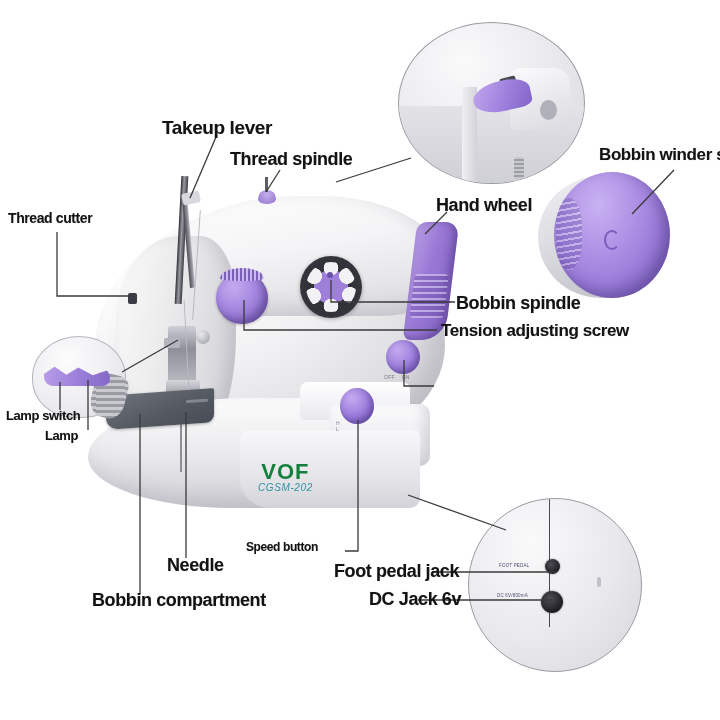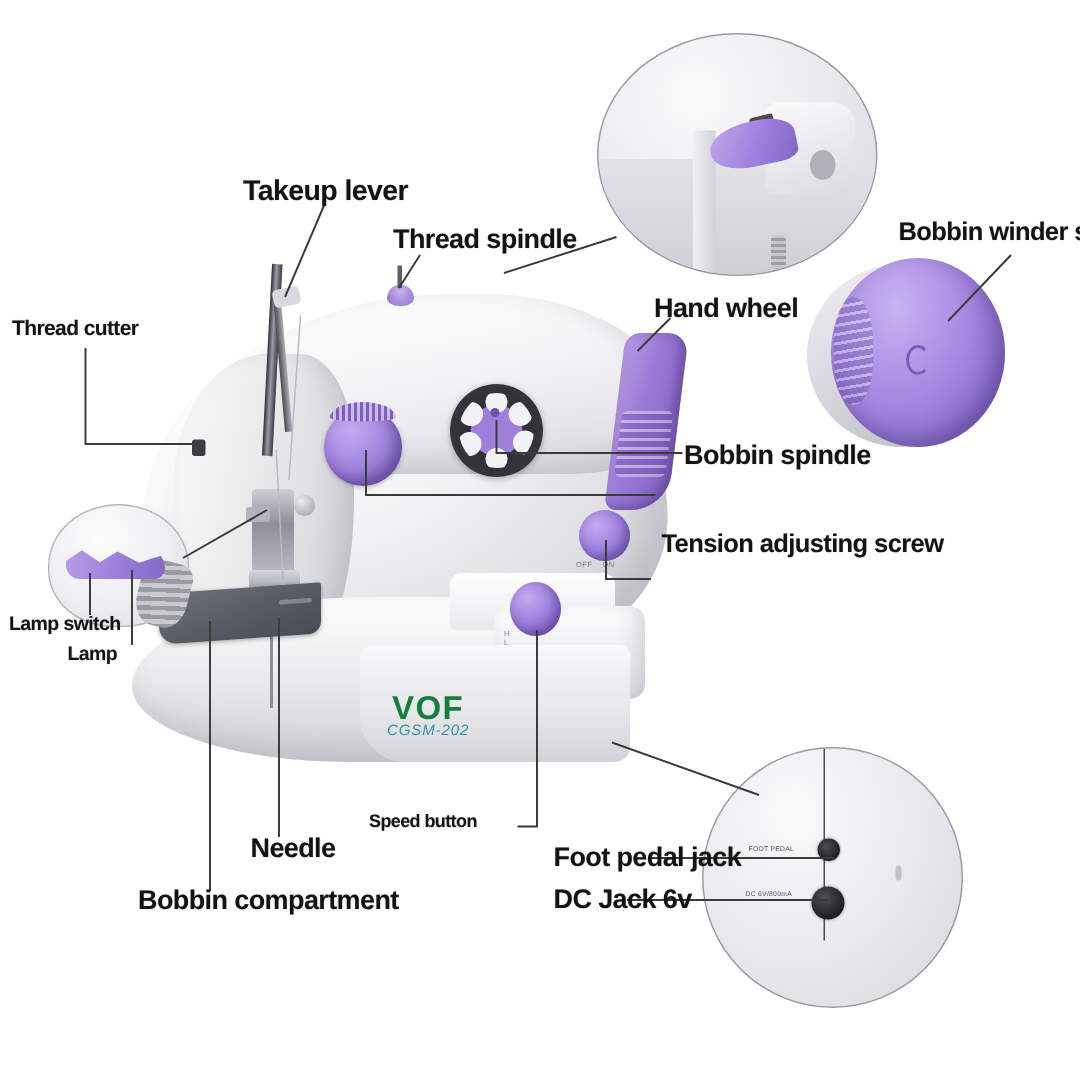--- a/index.html
+++ b/index.html
@@ -463,40 +463,40 @@
       <path d="M 432 572 L 556 572"></path>
 
       <path d="M 418 600 L 552 600"></path>
 
       <path d="M 408 495 L 506 530"></path>
     </g>
   </svg>
 
   <div class="lbl" style="left:162px;top:118px;font-size:19px;">Takeup lever</div>
 
-  <div class="lbl" style="left:262px;top:150px;font-size:18px;">Thread spindle</div>
+  <div class="lbl" style="left:230px;top:150px;font-size:18px;">Thread spindle</div>
 
   <div class="lbl" style="left:8px;top:211px;font-size:14px;">Thread cutter</div>
 
   <div class="lbl" style="left:436px;top:196px;font-size:18px;">Hand wheel</div>
 
   <div class="lbl" style="left:599px;top:146px;font-size:17px;">Bobbin winder spool</div>
 
   <div class="lbl" style="left:456px;top:294px;font-size:18px;">Bobbin spindle</div>
 
-  <div class="lbl" style="left:441px;top:322px;font-size:17px;margin-top:32px;">Tension adjusting screw</div>
+  <div class="lbl" style="left:441px;top:322px;font-size:17px;">Tension adjusting screw</div>
 
 
   <div class="lbl" style="left:6px;top:409px;font-size:13px;">Lamp switch</div>
 
   <div class="lbl" style="left:45px;top:429px;font-size:13px;">Lamp</div>
 
   <div class="lbl" style="left:167px;top:556px;font-size:18px;">Needle</div>
 
   <div class="lbl" style="left:246px;top:541px;font-size:12px;">Speed button</div>
 
   <div class="lbl" style="left:92px;top:591px;font-size:18px;">Bobbin compartment</div>
 
-  <div class="lbl" style="left:334px;top:562px;font-size:18px;margin-left:35px;">Foot pedal jack</div>
+  <div class="lbl" style="left:334px;top:562px;font-size:18px;">Foot pedal jack</div>
 
   <div class="lbl" style="left:369px;top:590px;font-size:18px;">DC Jack 6v</div>
 
 </div>
 
 </body></html>

